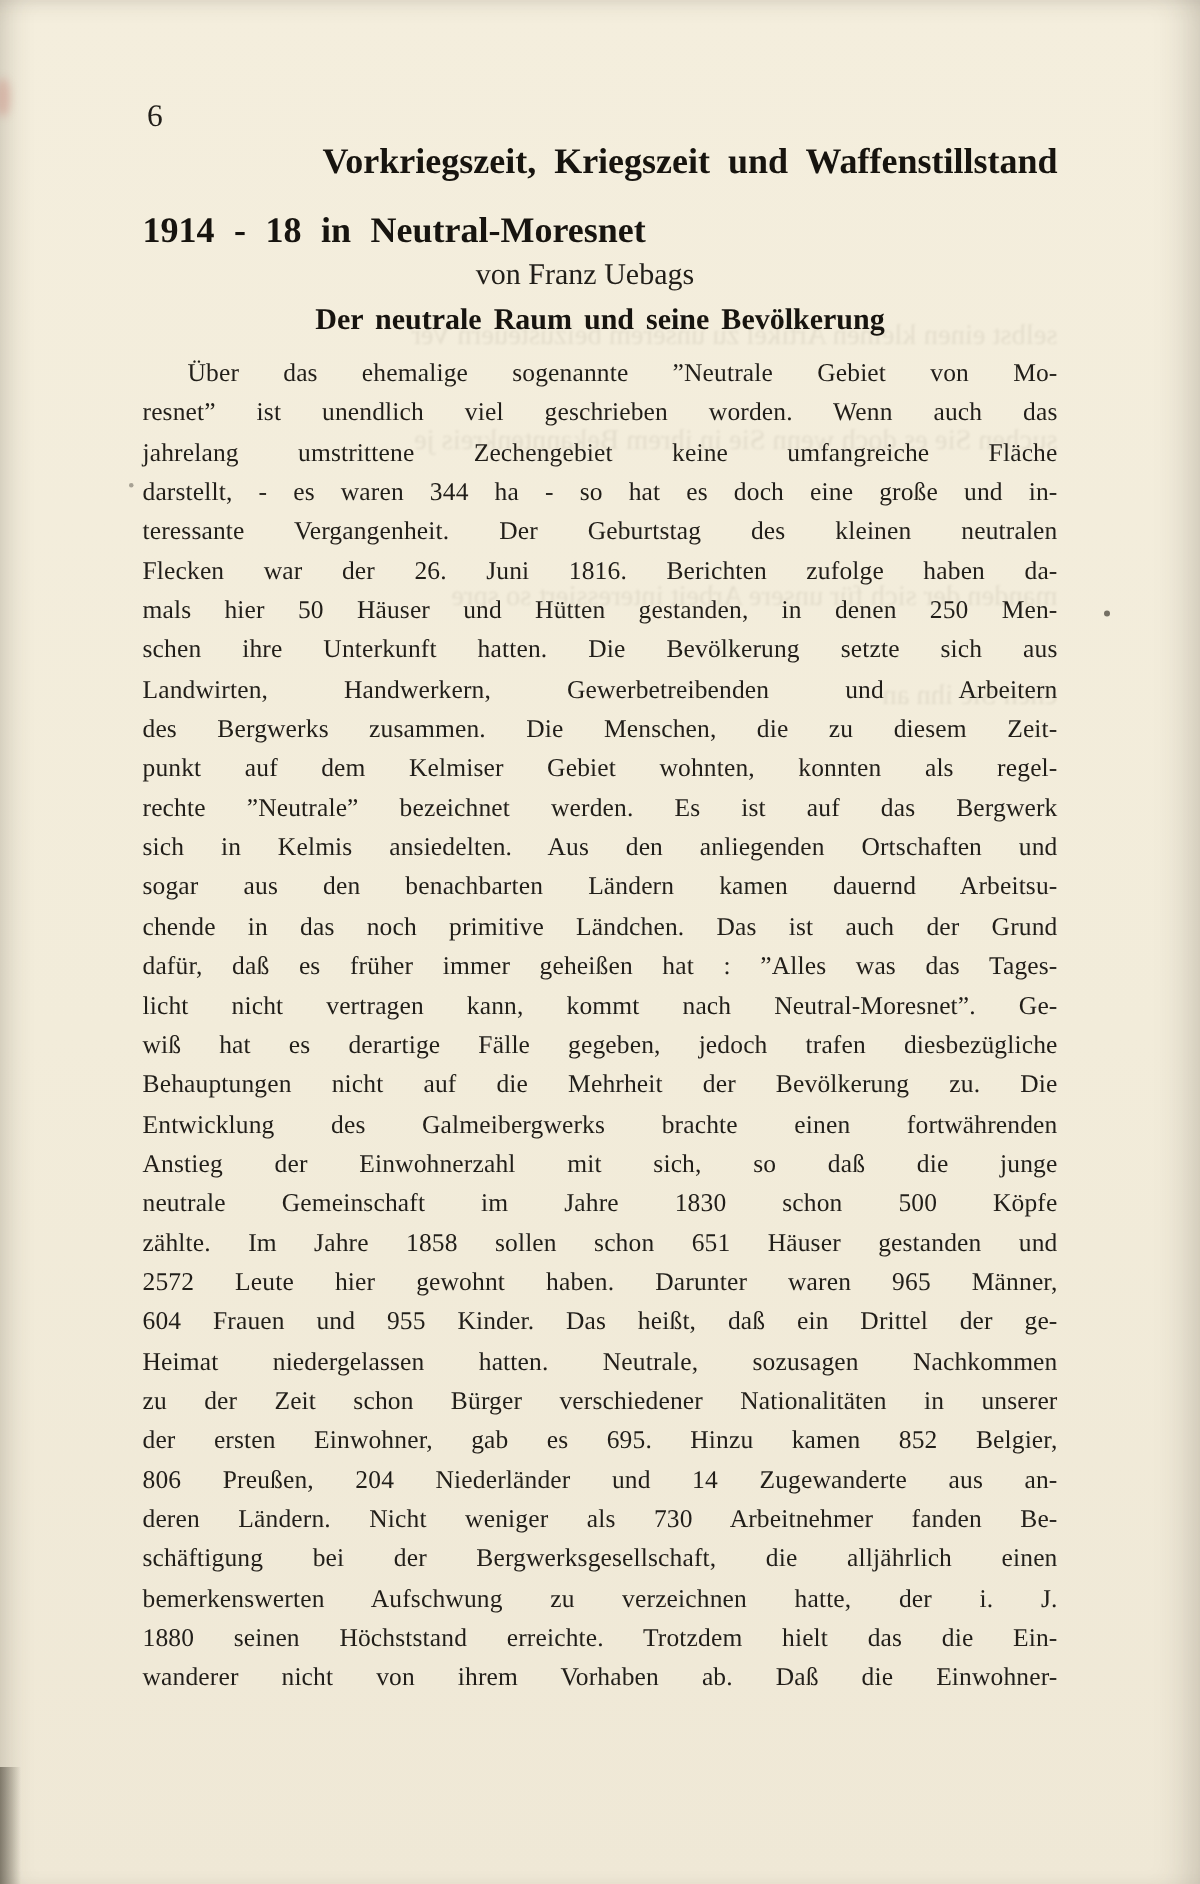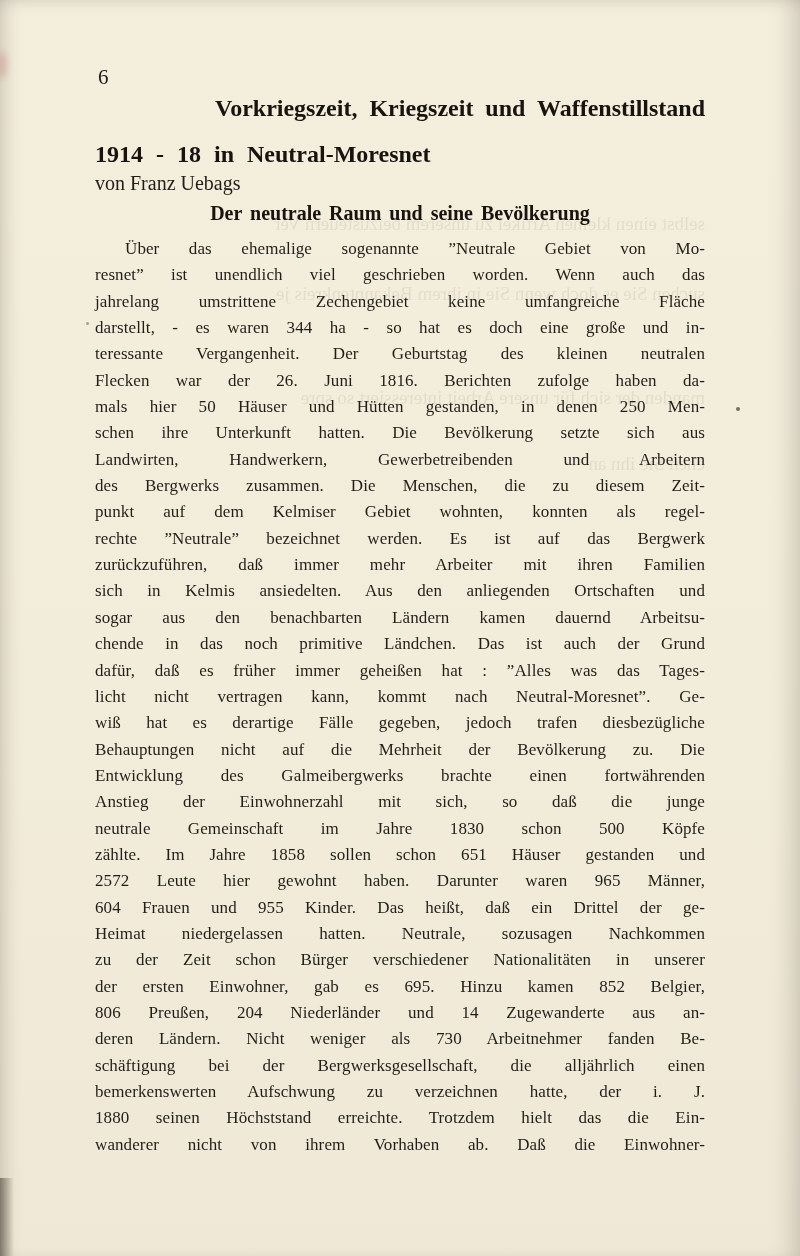--- a/index.html
+++ b/index.html
@@ -23,21 +23,21 @@
     text-align:right;font-weight:bold;font-size:24px;line-height:32px;
     word-spacing:6px;color:#17140f;
   }
   .title-line-2{
     position:absolute;left:95px;top:138px;width:610px;
     font-weight:bold;font-size:24px;line-height:32px;
     word-spacing:7px;color:#17140f;
   }
   .byline{
     position:absolute;left:95px;top:170px;width:590px;
-    text-align:left;font-size:20px;line-height:26px;
+    text-align:center;font-size:20px;line-height:26px;
   }
   .section-heading{
     position:absolute;left:95px;top:200px;width:610px;
     text-align:center;font-weight:bold;font-size:20px;line-height:27px;
     word-spacing:3px;color:#17140f;
   }
   .body-text{
     position:absolute;left:95px;top:236px;width:610px;
     font-size:17px;line-height:26.35px;letter-spacing:0.1px;
   }
@@ -91,21 +91,20 @@
       <div>jahrelang umstrittene Zechengebiet keine umfangreiche Fläche</div>
       <div>darstellt, - es waren 344 ha - so hat es doch eine große und in-</div>
       <div>teressante Vergangenheit. Der Geburtstag des kleinen neutralen</div>
       <div>Flecken war der 26. Juni 1816. Berichten zufolge haben da-</div>
       <div>mals hier 50 Häuser und Hütten gestanden, in denen 250 Men-</div>
       <div>schen ihre Unterkunft hatten. Die Bevölkerung setzte sich aus</div>
       <div>Landwirten, Handwerkern, Gewerbetreibenden und Arbeitern</div>
       <div>des Bergwerks zusammen. Die Menschen, die zu diesem Zeit-</div>
       <div>punkt auf dem Kelmiser Gebiet wohnten, konnten als regel-</div>
       <div>rechte ”Neutrale” bezeichnet werden. Es ist auf das Bergwerk</div>
-      <div>zurückzuführen, daß immer mehr Arbeiter mit ihren Familien</div>
       <div>sich in Kelmis ansiedelten. Aus den anliegenden Ortschaften und</div>
       <div>sogar aus den benachbarten Ländern kamen dauernd Arbeitsu-</div>
       <div>chende in das noch primitive Ländchen. Das ist auch der Grund</div>
       <div>dafür, daß es früher immer geheißen hat : ”Alles was das Tages-</div>
       <div>licht nicht vertragen kann, kommt nach Neutral-Moresnet”. Ge-</div>
       <div>wiß hat es derartige Fälle gegeben, jedoch trafen diesbezügliche</div>
       <div>Behauptungen nicht auf die Mehrheit der Bevölkerung zu. Die</div>
       <div>Entwicklung des Galmeibergwerks brachte einen fortwährenden</div>
       <div>Anstieg der Einwohnerzahl mit sich, so daß die junge</div>
       <div>neutrale Gemeinschaft im Jahre 1830 schon 500 Köpfe</div>

